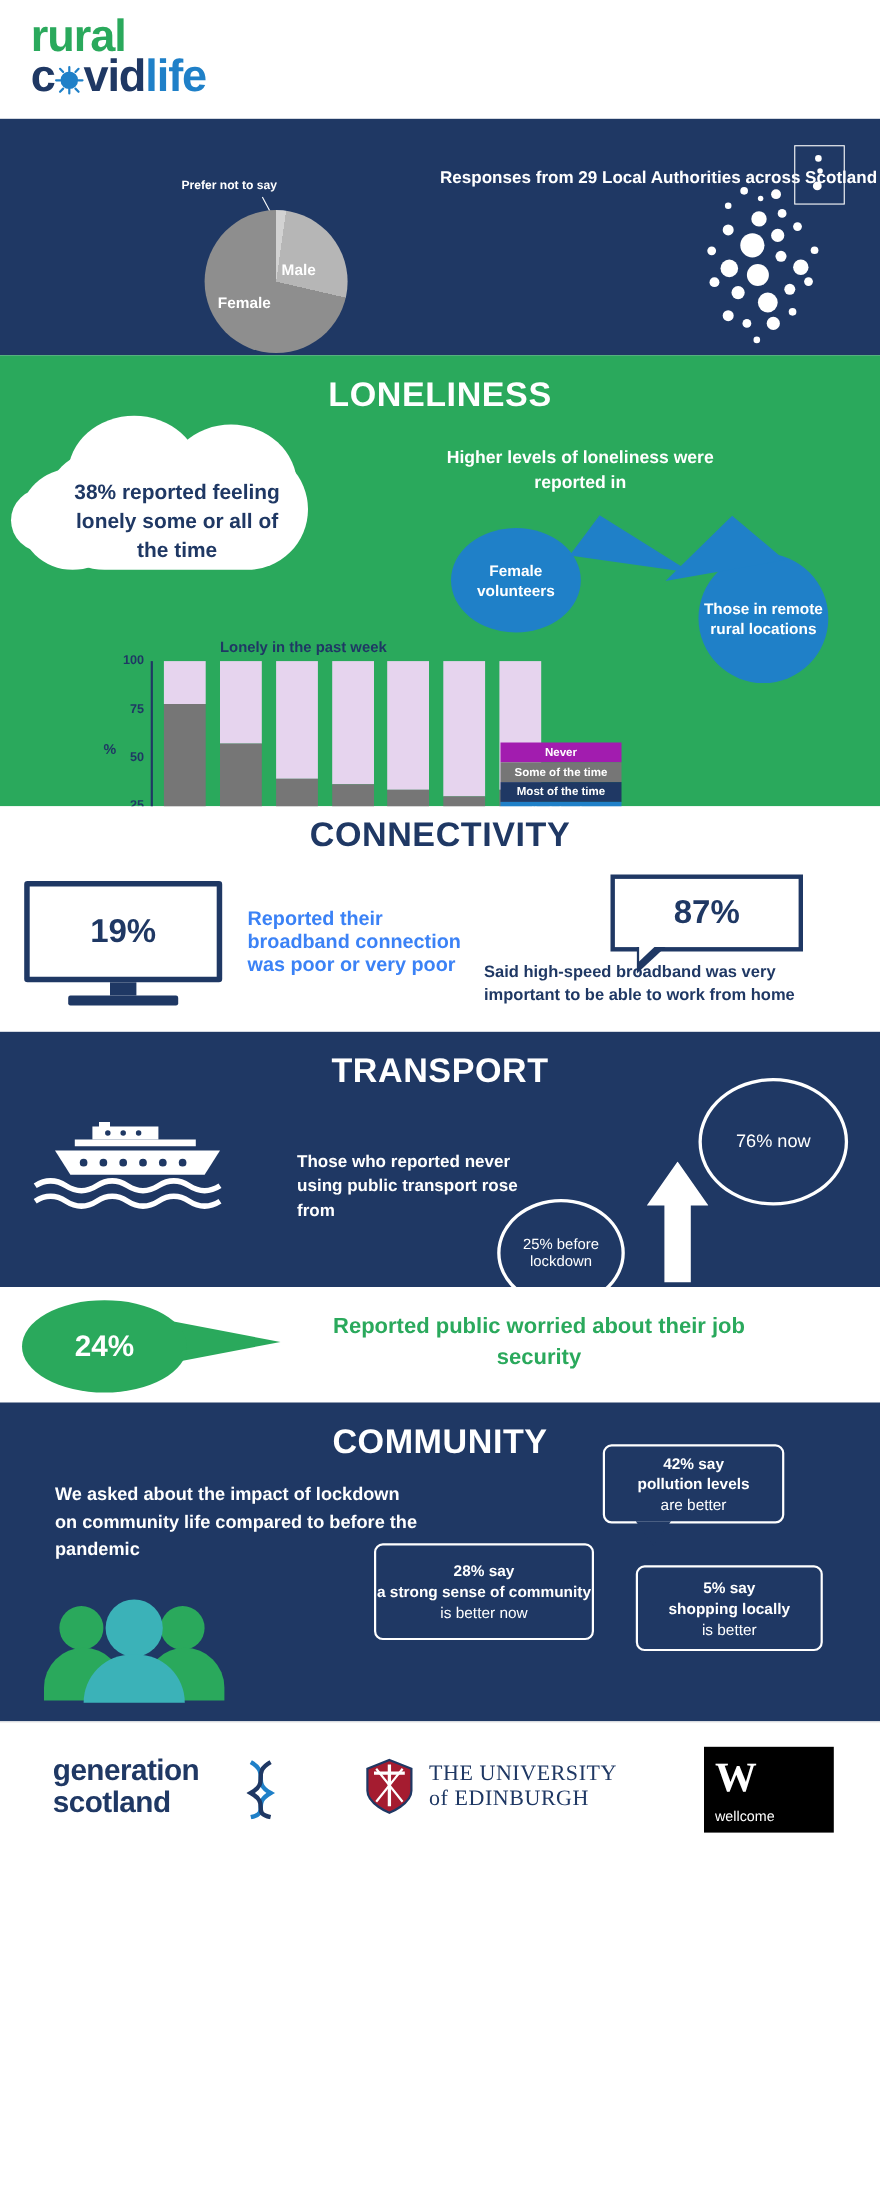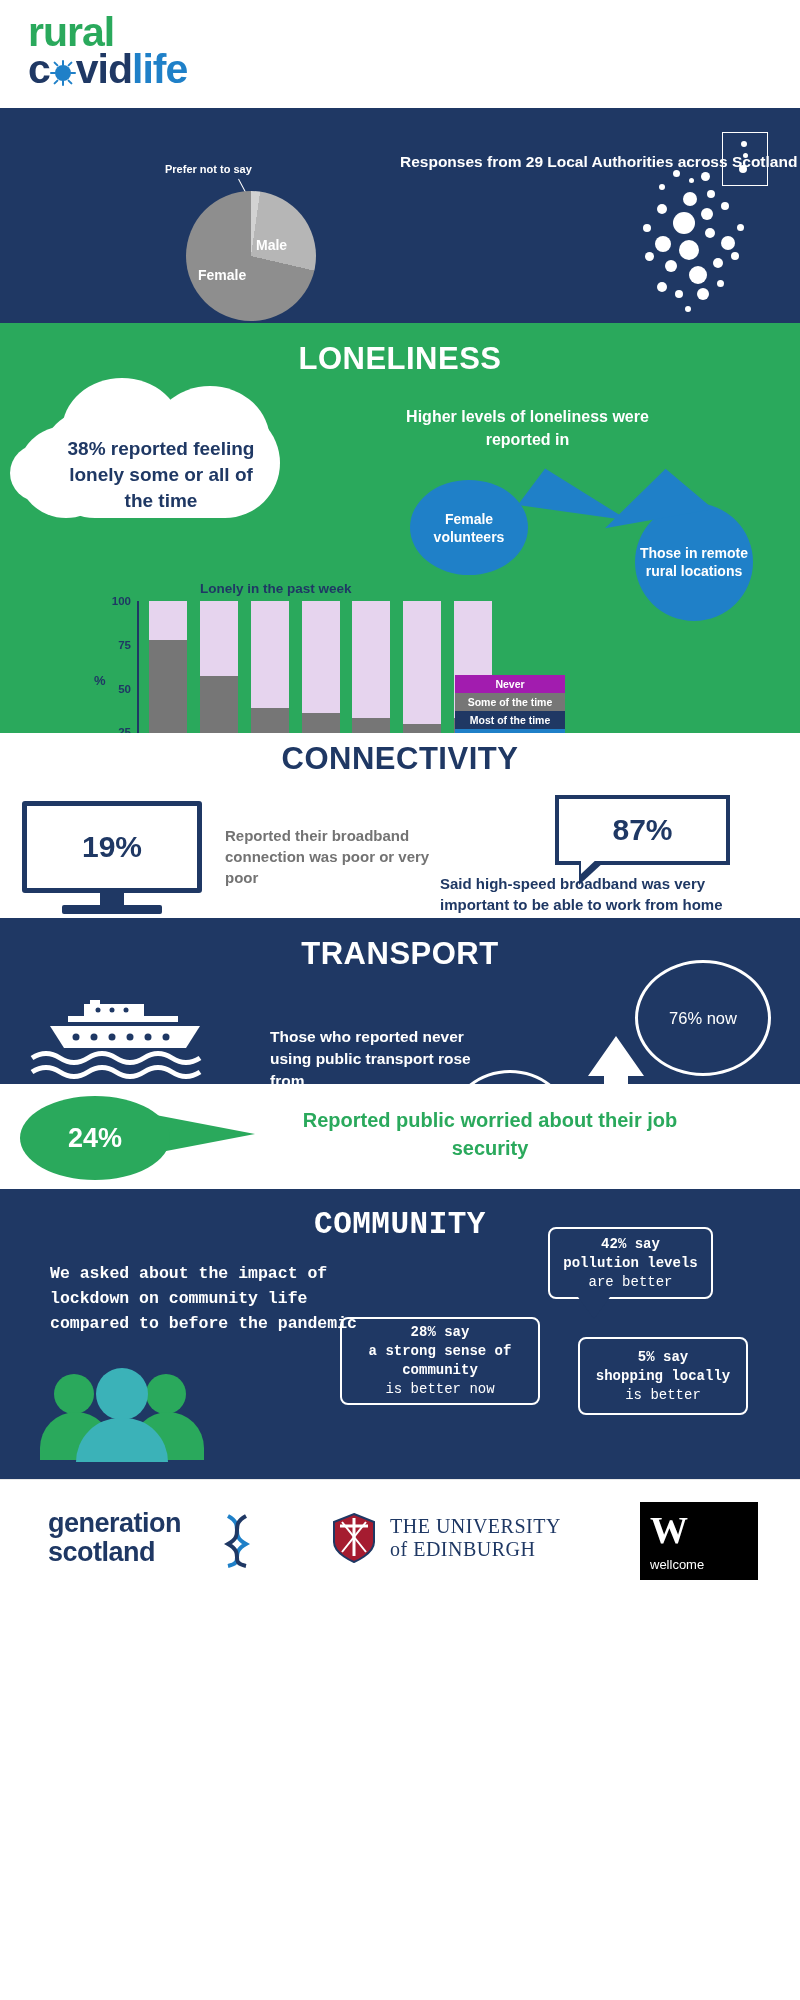--- a/index.html
+++ b/index.html
@@ -75,46 +75,46 @@
   .legend div{color:#fff;font-size:10.5px;font-weight:bold;text-align:center;padding:3px 0;}
 
   
   .sec-conn{background:#fff;position:relative;height:185px;}
   .sec-title-navy{text-align:center;color:#1f3864;font-weight:bold;font-size:31px;padding-top:8px;letter-spacing:.5px;}
   .monitor{position:absolute;left:22px;top:68px;width:172px;height:115px;}
   .monitor .scr{position:absolute;left:0;top:0;width:180px;height:92px;border:5px solid #1f3864;border-radius:3px;box-sizing:border-box;display:flex;align-items:center;justify-content:center;}
   .monitor .scr span{color:#1f3864;font-weight:bold;font-size:30px;}
   .monitor .neck{position:absolute;left:78px;top:92px;width:24px;height:12px;background:#1f3864;}
   .monitor .base{position:absolute;left:40px;top:104px;width:100px;height:9px;background:#1f3864;border-radius:2px;}
-  .conn-txt1{position:absolute;left:225px;top:92px;width:210px;color:#737373;font-weight:bold;font-size:15px;line-height:21px;}
+  .conn-txt1{position:absolute;left:225px;top:92px;width:210px;color:#3b82f6;font-weight:bold;font-size:18px;line-height:21px;}
   .speech{position:absolute;left:555px;top:62px;width:175px;height:70px;}
   .speech .box{position:absolute;left:0;top:0;width:175px;height:70px;border:4px solid #1f3864;box-sizing:border-box;display:flex;align-items:center;justify-content:center;}
   .speech .box span{color:#1f3864;font-weight:bold;font-size:30px;}
   .speech .tail{position:absolute;left:24px;top:66px;width:0;height:0;border-left:0 solid transparent;border-right:26px solid transparent;border-top:24px solid #1f3864;}
   .speech .tail-in{position:absolute;left:26px;top:62px;width:0;height:0;border-right:18px solid transparent;border-top:17px solid #fff;}
   .conn-txt2{position:absolute;left:440px;top:140px;width:300px;color:#1f3864;font-weight:bold;font-size:15px;line-height:21px;}
 
   
-  .sec-trans{background:#1f3864;position:relative;height:166px;}
+  .sec-trans{background:#1f3864;position:relative;height:232px;margin-top:20px;}
   .sec-title-white{text-align:center;color:#fff;font-weight:bold;font-size:31px;padding-top:18px;letter-spacing:.5px;}
   .ferry{position:absolute;left:28px;top:78px;width:190px;height:90px;}
   .trans-txt{position:absolute;left:270px;top:108px;width:215px;color:#fff;font-weight:bold;font-size:15.5px;line-height:22px;}
   .circ{position:absolute;border:3px solid #fff;border-radius:50%;color:#fff;text-align:center;display:flex;align-items:center;justify-content:center;line-height:16px;}
   .circ.small{left:452px;top:152px;width:110px;height:92px;font-size:13.5px;}
   .circ.big{left:635px;top:42px;width:130px;height:110px;font-size:16.5px;}
   .arrow-up{position:absolute;left:588px;top:118px;width:56px;height:110px;}
 
   
   .sec-job{background:#fff;position:relative;height:105px;}
   .job-bub{position:absolute;left:20px;top:12px;width:150px;height:84px;background:#2aa95c;border-radius:50%;display:flex;align-items:center;justify-content:center;color:#fff;font-weight:bold;font-size:27px;}
   .job-tail{position:absolute;left:140px;top:28px;width:0;height:0;border-top:22px solid transparent;border-bottom:22px solid transparent;border-left:115px solid #2aa95c;}
   .job-txt{position:absolute;left:290px;top:22px;width:400px;color:#2aa95c;font-weight:bold;font-size:20px;line-height:28px;text-align:center;}
 
   
-  .sec-comm{background:#1f3864;position:relative;height:290px;font-family:Liberation Mono, monospace;}
+  .sec-comm{background:#1f3864;position:relative;height:290px;}
   .comm-txt{position:absolute;left:50px;top:72px;width:330px;color:#fff;font-weight:bold;font-size:16.5px;line-height:25px;}
   .people{position:absolute;left:48px;top:175px;width:185px;height:95px;}
   .people .p{position:absolute;}
   .people .head{border-radius:50%;}
   .people .body{border-radius:46px 46px 0 0;}
   .cbox{position:absolute;border:2.5px solid #fff;border-radius:8px;color:#fff;text-align:center;display:flex;align-items:center;justify-content:center;font-size:14px;line-height:19px;box-sizing:border-box;}
   .cbox b{font-weight:bold;}
   .cb1{left:548px;top:38px;width:165px;height:72px;}
   .cb2{left:340px;top:128px;width:200px;height:88px;}
   .cb3{left:578px;top:148px;width:170px;height:78px;}

